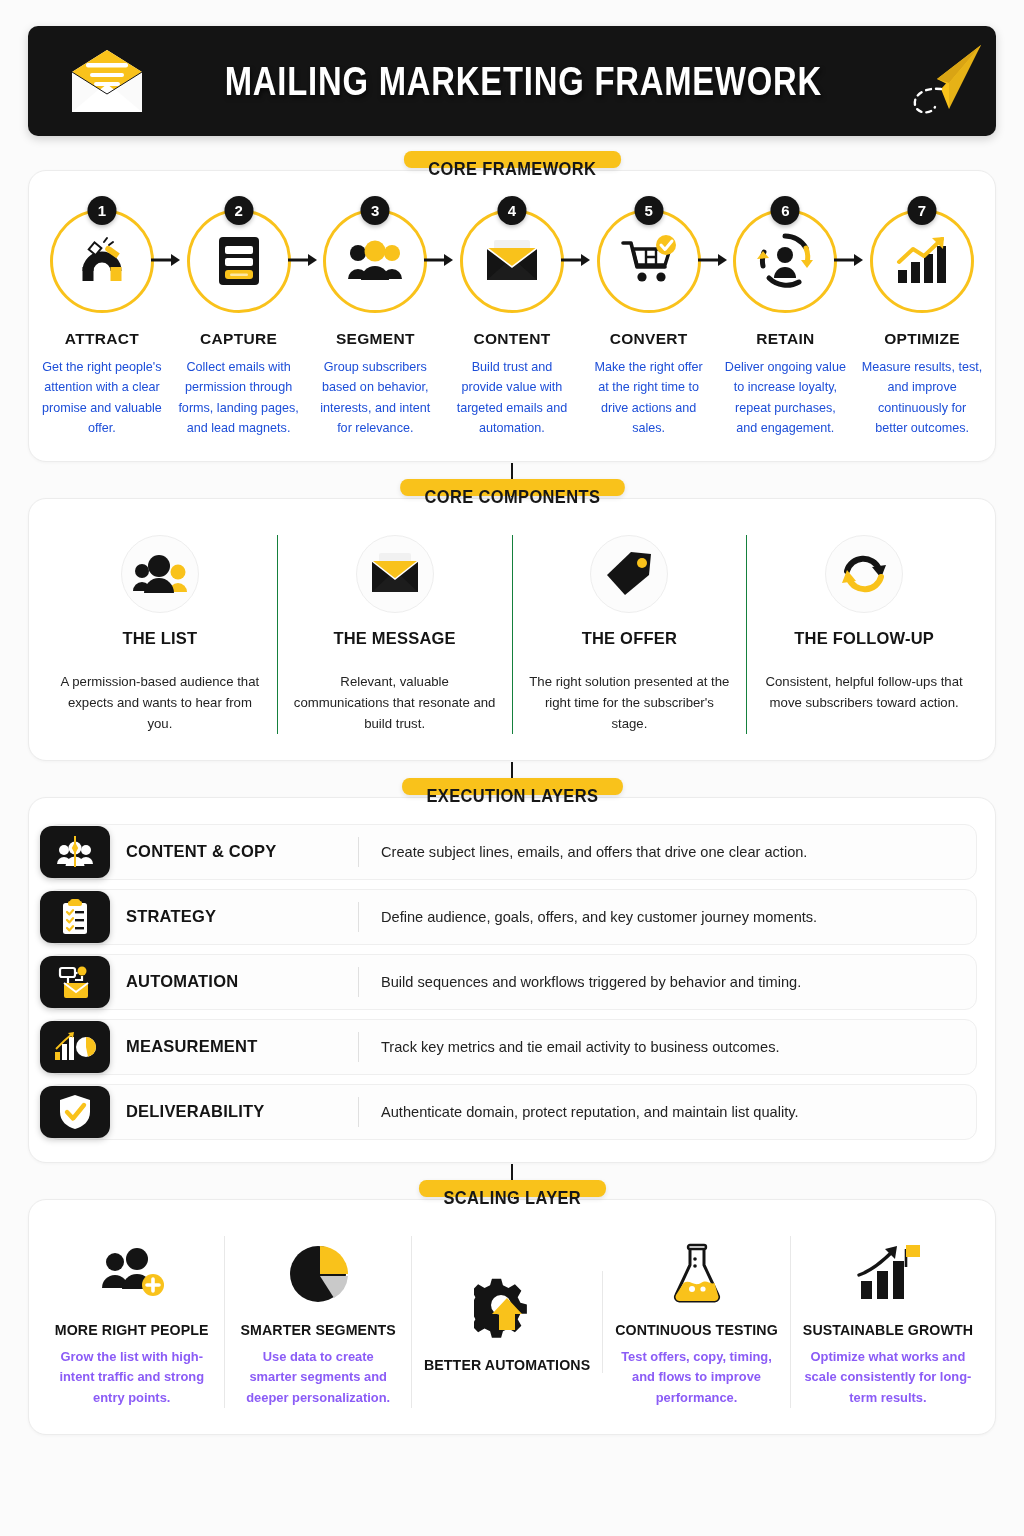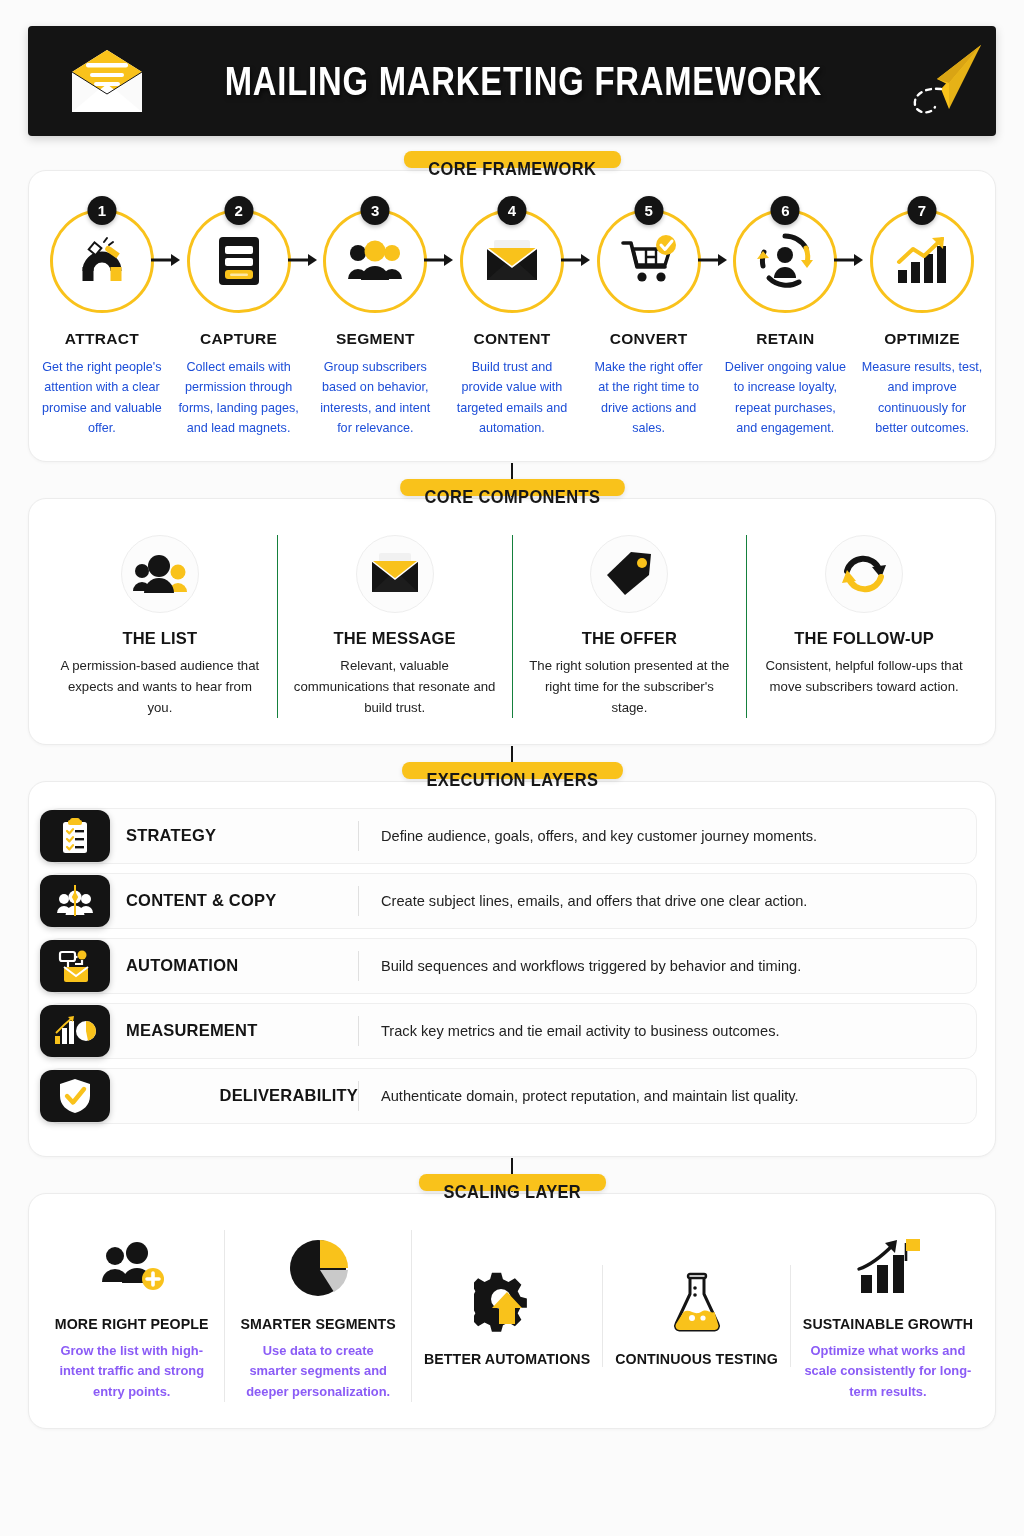--- a/index.html
+++ b/index.html
@@ -20,21 +20,21 @@
     height: 1536px;
     padding: 0 20px;
   }
 
   
   .header-bar {
     position: relative;
     margin: 26px 8px 0 8px;
     height: 110px;
     background: #141414;
-    border-radius: 4px;
+    border-radius: 10px;
     display: flex;
     align-items: center;
     padding: 0 36px;
     box-shadow: 0 3px 10px rgba(0,0,0,.18);
   }
   .header-title {
     flex: 1;
     text-align: center;
     color: #ffffff;
     font-size: 41px;
@@ -142,38 +142,38 @@
     background: #fcfcfc;
     border: 1px solid #eeeeee;
     display: flex; align-items: center; justify-content: center;
   }
   .comp-title {
     margin-top: 16px;
     font-size: 16.5px; font-weight: bold; letter-spacing: .2px;
     color: #141414; text-align: center;
   }
   .comp-desc {
-    margin-top: 7px;
+    margin-top: 23px;
     font-size: 13.2px; line-height: 1.6;
     text-align: center; color: #232323;
   }
 
   
   #execution-layers { margin: 0 8px; padding: 26px 18px 18px 18px; }
   .layer-row {
     position: relative;
     display: flex; align-items: center;
     background: #fdfdfd;
     border: 1px solid #efefef;
     border-radius: 12px;
     height: 56px;
     margin-bottom: 9px;
     padding-left: 78px;
   }
-  .layer-row:last-child { margin-bottom: 14px; text-align: right; }
+  .layer-row:last-child { margin-bottom: 4px; }
   .layer-tile {
     position: absolute;
     left: -8px; top: 50%; transform: translateY(-50%);
     width: 70px; height: 52px;
     background: #141414;
     border-radius: 12px;
     display: flex; align-items: center; justify-content: center;
     box-shadow: 0 2px 6px rgba(0,0,0,.22);
   }
   .layer-name {
@@ -477,53 +477,53 @@
     </svg>
   </div>
 
   <div class="badge-wrap">
     <div class="badge">EXECUTION LAYERS</div>
   </div>
   <div class="card" id="execution-layers">
 
     <div class="layer-row">
       <div class="layer-tile">
+        <svg width="38" height="36" viewBox="0 0 38 36">
+          <circle cx="8" cy="16" r="5" fill="#ffffff"></circle>
+          <path d="M1 30 a7 7 0 0 1 14 0 Z" fill="#ffffff"></path>
+          <circle cx="30" cy="16" r="5" fill="#ffffff"></circle>
+          <path d="M23 30 a7 7 0 0 1 14 0 Z" fill="#ffffff"></path>
+          <circle cx="19" cy="14" r="6.5" fill="#ffffff"></circle>
+          <path d="M9.5 32 a9.5 9.5 0 0 1 19 0 Z" fill="#ffffff"></path>
+          <path d="M19 2 L19 33" stroke="#f9c21b" stroke-width="2"></path>
+          <path d="M15.8 14 L19 8 L22.2 14 L19 20 Z" fill="#f9c21b"></path>
+        </svg>
+      </div>
+      <div class="layer-name">CONTENT &amp; COPY</div>
+      <div class="layer-sep"></div>
+      <div class="layer-desc">Create subject lines, emails, and offers that drive one clear action.</div>
+    </div>
+
+    <div class="layer-row">
+      <div class="layer-tile">
         <svg width="34" height="38" viewBox="0 0 34 38">
           <rect x="5" y="5" width="24" height="31" rx="2.5" fill="#ffffff"></rect>
           <rect x="12" y="1" width="10" height="6" rx="2.5" fill="#f9c21b"></rect>
           <rect x="10" y="3" width="14" height="5" rx="2" fill="#f9c21b"></rect>
           <path d="M9 14 l2.4 2.4 L15 12.2" fill="none" stroke="#f9c21b" stroke-width="2.2" stroke-linecap="round" stroke-linejoin="round"></path>
           <path d="M9 22 l2.4 2.4 L15 20.2" fill="none" stroke="#f9c21b" stroke-width="2.2" stroke-linecap="round" stroke-linejoin="round"></path>
           <path d="M9 30 l2.4 2.4 L15 28.2" fill="none" stroke="#f9c21b" stroke-width="2.2" stroke-linecap="round" stroke-linejoin="round"></path>
           <rect x="17" y="13" width="9" height="2.4" fill="#141414"></rect>
           <rect x="17" y="21" width="9" height="2.4" fill="#141414"></rect>
           <rect x="17" y="29" width="9" height="2.4" fill="#141414"></rect>
         </svg>
       </div>
       <div class="layer-name">STRATEGY</div>
       <div class="layer-sep"></div>
       <div class="layer-desc">Define audience, goals, offers, and key customer journey moments.</div>
-    </div>
-
-    <div class="layer-row">
-      <div class="layer-tile">
-        <svg width="38" height="36" viewBox="0 0 38 36">
-          <circle cx="8" cy="16" r="5" fill="#ffffff"></circle>
-          <path d="M1 30 a7 7 0 0 1 14 0 Z" fill="#ffffff"></path>
-          <circle cx="30" cy="16" r="5" fill="#ffffff"></circle>
-          <path d="M23 30 a7 7 0 0 1 14 0 Z" fill="#ffffff"></path>
-          <circle cx="19" cy="14" r="6.5" fill="#ffffff"></circle>
-          <path d="M9.5 32 a9.5 9.5 0 0 1 19 0 Z" fill="#ffffff"></path>
-          <path d="M19 2 L19 33" stroke="#f9c21b" stroke-width="2"></path>
-          <path d="M15.8 14 L19 8 L22.2 14 L19 20 Z" fill="#f9c21b"></path>
-        </svg>
-      </div>
-      <div class="layer-name">CONTENT &amp; COPY</div>
-      <div class="layer-sep"></div>
-      <div class="layer-desc">Create subject lines, emails, and offers that drive one clear action.</div>
     </div>
 
     <div class="layer-row">
       <div class="layer-tile">
         <svg width="36" height="36" viewBox="0 0 36 36">
           <rect x="3" y="4" width="15" height="9" rx="2" fill="none" stroke="#ffffff" stroke-width="2.2"></rect>
           <circle cx="25" cy="7" r="4.5" fill="#f9c21b"></circle>
           <path d="M18 9 L20.5 9" stroke="#ffffff" stroke-width="2.2"></path>
           <path d="M11 13 L11 19" stroke="#ffffff" stroke-width="2.2"></path>
           <path d="M25 12 L25 16 L18 16" stroke="#ffffff" stroke-width="2.2" fill="none"></path>
@@ -626,20 +626,21 @@
             <path d="M20 4 L34 4 L34 22 L48 52 a4 4 0 0 1 -4 6 L10 58 a4 4 0 0 1 -4 -6 L20 22 Z" fill="#ffffff" stroke="#141414" stroke-width="3" stroke-linejoin="round"></path>
             <path d="M13.5 40 C20 36 24 44 31 40 C37 36 40 42 44.5 40 L48 52 a4 4 0 0 1 -4 6 L10 58 a4 4 0 0 1 -4 -6 Z" fill="#f9c21b"></path>
             <circle cx="22" cy="46" r="3" fill="#ffffff"></circle>
             <circle cx="33" cy="46" r="2.6" fill="#ffffff"></circle>
             <circle cx="25" cy="16" r="1.8" fill="#141414"></circle>
             <circle cx="25" cy="23" r="1.8" fill="#141414"></circle>
             <rect x="18" y="2" width="18" height="4" rx="2" fill="#ffffff" stroke="#141414" stroke-width="2.4"></rect>
           </svg>
         </div>
         <div class="scale-title">CONTINUOUS TESTING</div>
+        <div class="scale-desc">Test offers, copy, timing, and flows to improve performance.</div>
       </div>
 
       <div class="scale">
         <div class="scale-icon">
           <svg width="66" height="62" viewBox="0 0 66 62">
             <rect x="6" y="38" width="11" height="18" fill="#141414"></rect>
             <rect x="22" y="28" width="11" height="28" fill="#141414"></rect>
             <rect x="38" y="18" width="11" height="38" fill="#141414"></rect>
             <path d="M4 32 C16 28 26 20 38 8" fill="none" stroke="#141414" stroke-width="3.4" stroke-linecap="round"></path>
             <path d="M30 6 L42 3 L40 16 Z" fill="#141414"></path>

